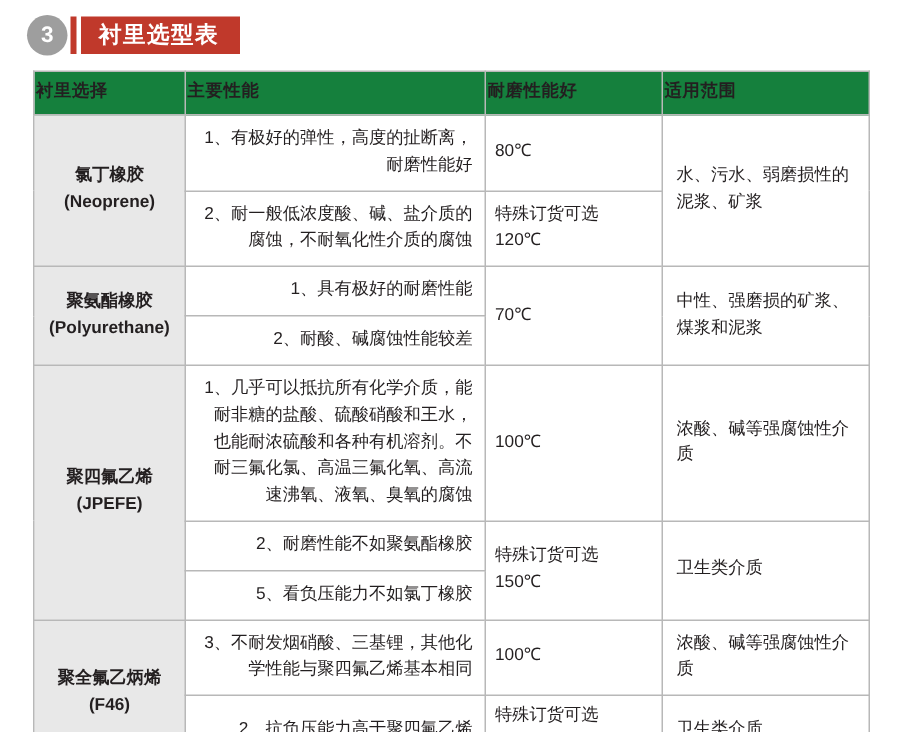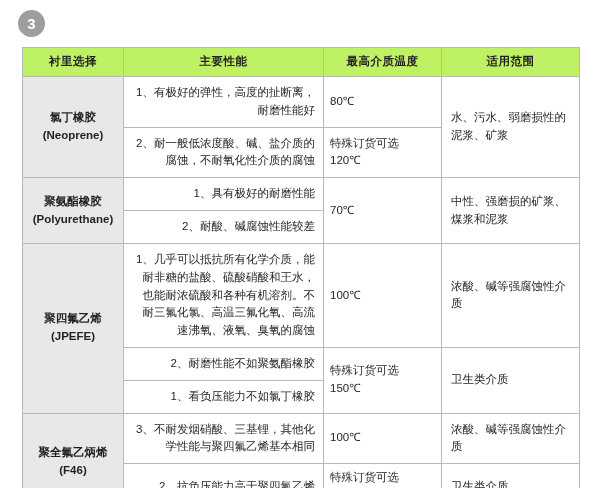--- a/index.html
+++ b/index.html
@@ -78,23 +78,23 @@
     table-layout: fixed;
   }
   table.spec td, table.spec th {
     border: 1px solid #b8b8b8;
     font-size: 11.5px;
     line-height: 1.55;
     color: #231f20;
     vertical-align: middle;
   }
   thead th {
-    background: #bef264;
-    font-weight: bold;
-    text-align: center;
+    background: #15803d;
+    font-weight: bold;
+    text-align: left;
     height: 26px;
     font-size: 12px;
     letter-spacing: 0.5px;
   }
   .col-a { width: 101px; }
   .col-b { width: 200px; }
   .col-c { width: 118px; }
   .col-d { width: 138px; }
 
   td.lining {
@@ -120,34 +120,37 @@
   }
   .nowrapline { white-space: nowrap; }
 </style>
 </head>
 <body>
 
 <div class="page">
 
   <div class="title-bar">
     <div class="badge">3</div>
+    <div class="title-plate">
+      <span class="title-text">衬里选型表</span>
+    </div>
   </div>
 
   <table class="spec">
     <colgroup>
       <col class="col-a">
       <col class="col-b">
       <col class="col-c">
       <col class="col-d">
     </colgroup>
     <thead>
       <tr>
         <th>衬里选择</th>
         <th>主要性能</th>
-        <th>最高介质温度</th>
+        <th>耐磨性能好</th>
         <th>适用范围</th>
       </tr>
     </thead>
     <tbody>
 
       <tr>
         <td class="lining" rowspan="2">
           <div>氯丁橡胶</div>
           <div>(Neoprene)</div>
         </td>
@@ -187,21 +190,21 @@
       </tr>
       <tr>
         <td class="perf">2、耐磨性能不如聚氨酯橡胶</td>
         <td class="temp" rowspan="2">
           <div class="nowrapline">特殊订货可选</div>
           <div>150℃</div>
         </td>
         <td class="range" rowspan="2">卫生类介质</td>
       </tr>
       <tr>
-        <td class="perf">1、看负压能力不如氯丁橡胶</td>
+        <td class="perf">5、看负压能力不如氯丁橡胶</td>
       </tr>
 
       <tr>
         <td class="lining" rowspan="2">
           <div>聚全氟乙炳烯</div>
           <div>(F46)</div>
         </td>
         <td class="perf">3、不耐发烟硝酸、三基锂，其他化学性能与聚四氟乙烯基本相同</td>
         <td class="temp">100℃</td>
         <td class="range">浓酸、碱等强腐蚀性介质</td>

